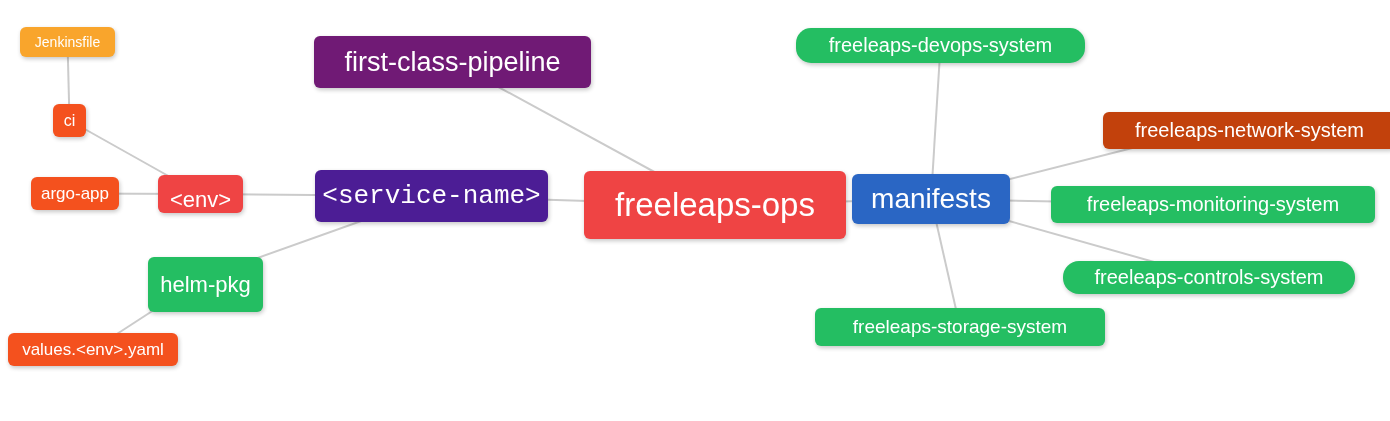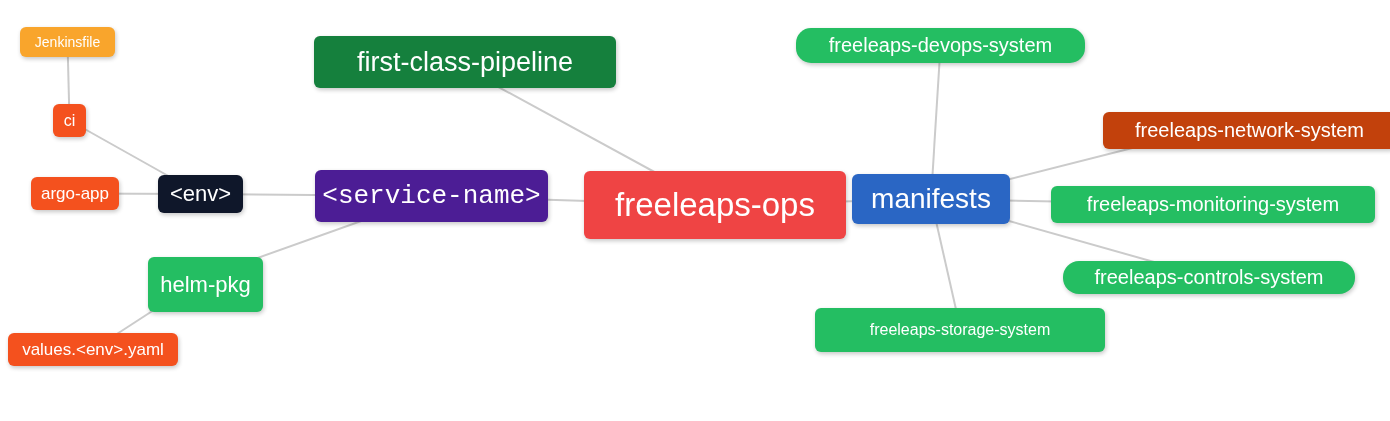--- a/index.html
+++ b/index.html
@@ -53,30 +53,30 @@
       <line x1="931" y1="199" x2="940.5" y2="45.5" stroke="#CBCBCB" stroke-width="2"></line>
       <line x1="931" y1="199" x2="1201.5" y2="130.5" stroke="#CBCBCB" stroke-width="2"></line>
       <line x1="931" y1="199" x2="1213" y2="204.5" stroke="#CBCBCB" stroke-width="2"></line>
       <line x1="931" y1="199" x2="1209" y2="277.5" stroke="#CBCBCB" stroke-width="2"></line>
       <line x1="931" y1="199" x2="960" y2="327" stroke="#CBCBCB" stroke-width="2"></line>
     </svg>
   <div>
       <div class="node" style="left: 584px; top: 171px; width: 262px; height: 68px; font-size: 33px; background: #ef4444; color: rgb(255, 255, 255);">
         <span>freeleaps-ops</span>
       </div>
-      <div class="node" style="left: 314px; top: 36px; width: 302px; height: 52px; font-size: 27px; background: #15803d; color: rgb(255, 255, 255);">
+      <div class="node" style="left: 314px; top: 36px; width: 277px; height: 52px; font-size: 27px; background: #701a75; color: rgb(255, 255, 255);">
         <span>first-class-pipeline</span>
       </div>
       <div class="node" style="left: 315px; top: 170px; width: 233px; height: 52px; font-size: 26px; background: #4c1d95; color: rgb(255, 255, 255); font-family: Liberation Mono, monospace;">
         <span>&lt;service-name&gt;</span>
       </div>
       <div class="node" style="left: 852px; top: 174px; width: 158px; height: 50px; font-size: 28px; background: rgb(42, 102, 196); color: rgb(255, 255, 255);">
         <span>manifests</span>
       </div>
-      <div class="node" style="left: 158px; top: 175px; width: 85px; height: 38px; font-size: 22px; background: #0f172a; color: rgb(255, 255, 255);">
+      <div class="node" style="left: 158px; top: 175px; width: 85px; height: 38px; font-size: 22px; background: #ef4444; color: rgb(255, 255, 255); align-items: flex-end;">
         <span>&lt;env&gt;</span>
       </div>
       <div class="node" style="left: 148px; top: 257px; width: 115px; height: 55px; font-size: 22px; background: rgb(36, 190, 98); color: rgb(255, 255, 255);">
         <span>helm-pkg</span>
       </div>
       <div class="node" style="left: 53px; top: 104px; width: 33px; height: 33px; font-size: 16px; background: rgb(244, 81, 30); color: rgb(255, 255, 255);">
         <span>ci</span>
       </div>
       <div class="node" style="left: 31px; top: 177px; width: 88px; height: 33px; font-size: 17px; background: rgb(244, 81, 30); color: rgb(255, 255, 255);">
         <span>argo-app</span>
@@ -92,17 +92,17 @@
       </div>
       <div class="node" style="left: 1055px; top: 112px; width: 293px; height: 37px; font-size: 20px; background: #c2410c; color: rgb(255, 255, 255); margin-left: 48px;">
         <span>freeleaps-network-system</span>
       </div>
       <div class="node" style="left: 1051px; top: 186px; width: 324px; height: 37px; font-size: 20px; background: rgb(36, 190, 98); color: rgb(255, 255, 255);">
         <span>freeleaps-monitoring-system</span>
       </div>
       <div class="node" style="left: 1063px; top: 261px; width: 292px; height: 33px; font-size: 20px; background: rgb(36, 190, 98); color: rgb(255, 255, 255); border-radius: 16px;">
         <span>freeleaps-controls-system</span>
       </div>
-      <div class="node" style="left: 815px; top: 308px; width: 290px; height: 44px; font-size: 16px; background: rgb(36, 190, 98); color: rgb(255, 255, 255);">
+      <div class="node" style="left: 815px; top: 308px; width: 290px; height: 38px; font-size: 19px; background: rgb(36, 190, 98); color: rgb(255, 255, 255);">
         <span>freeleaps-storage-system</span>
       </div>
     </div>
 </div>
 
 </body></html>

